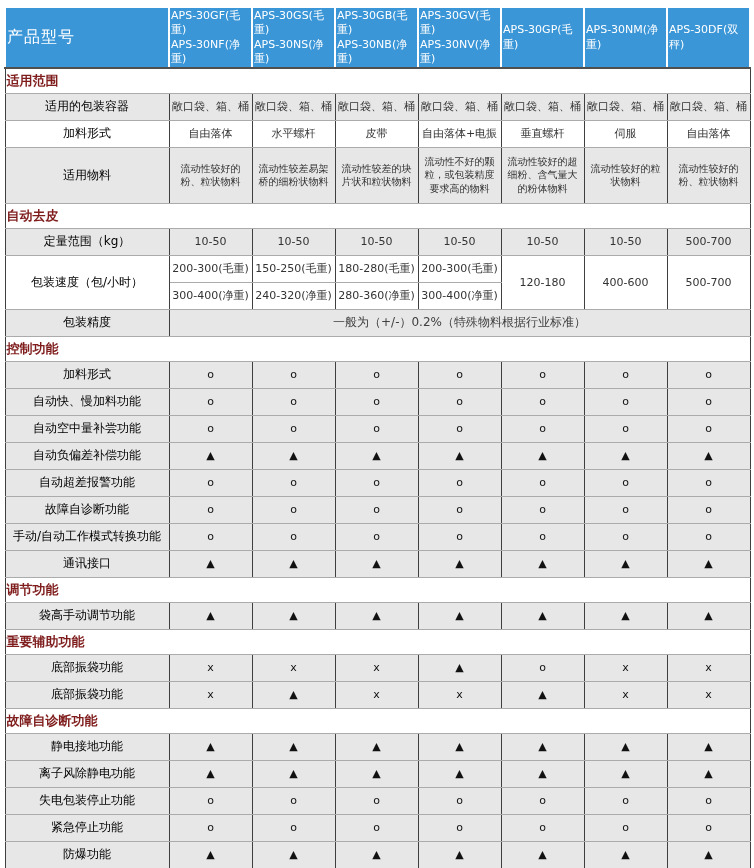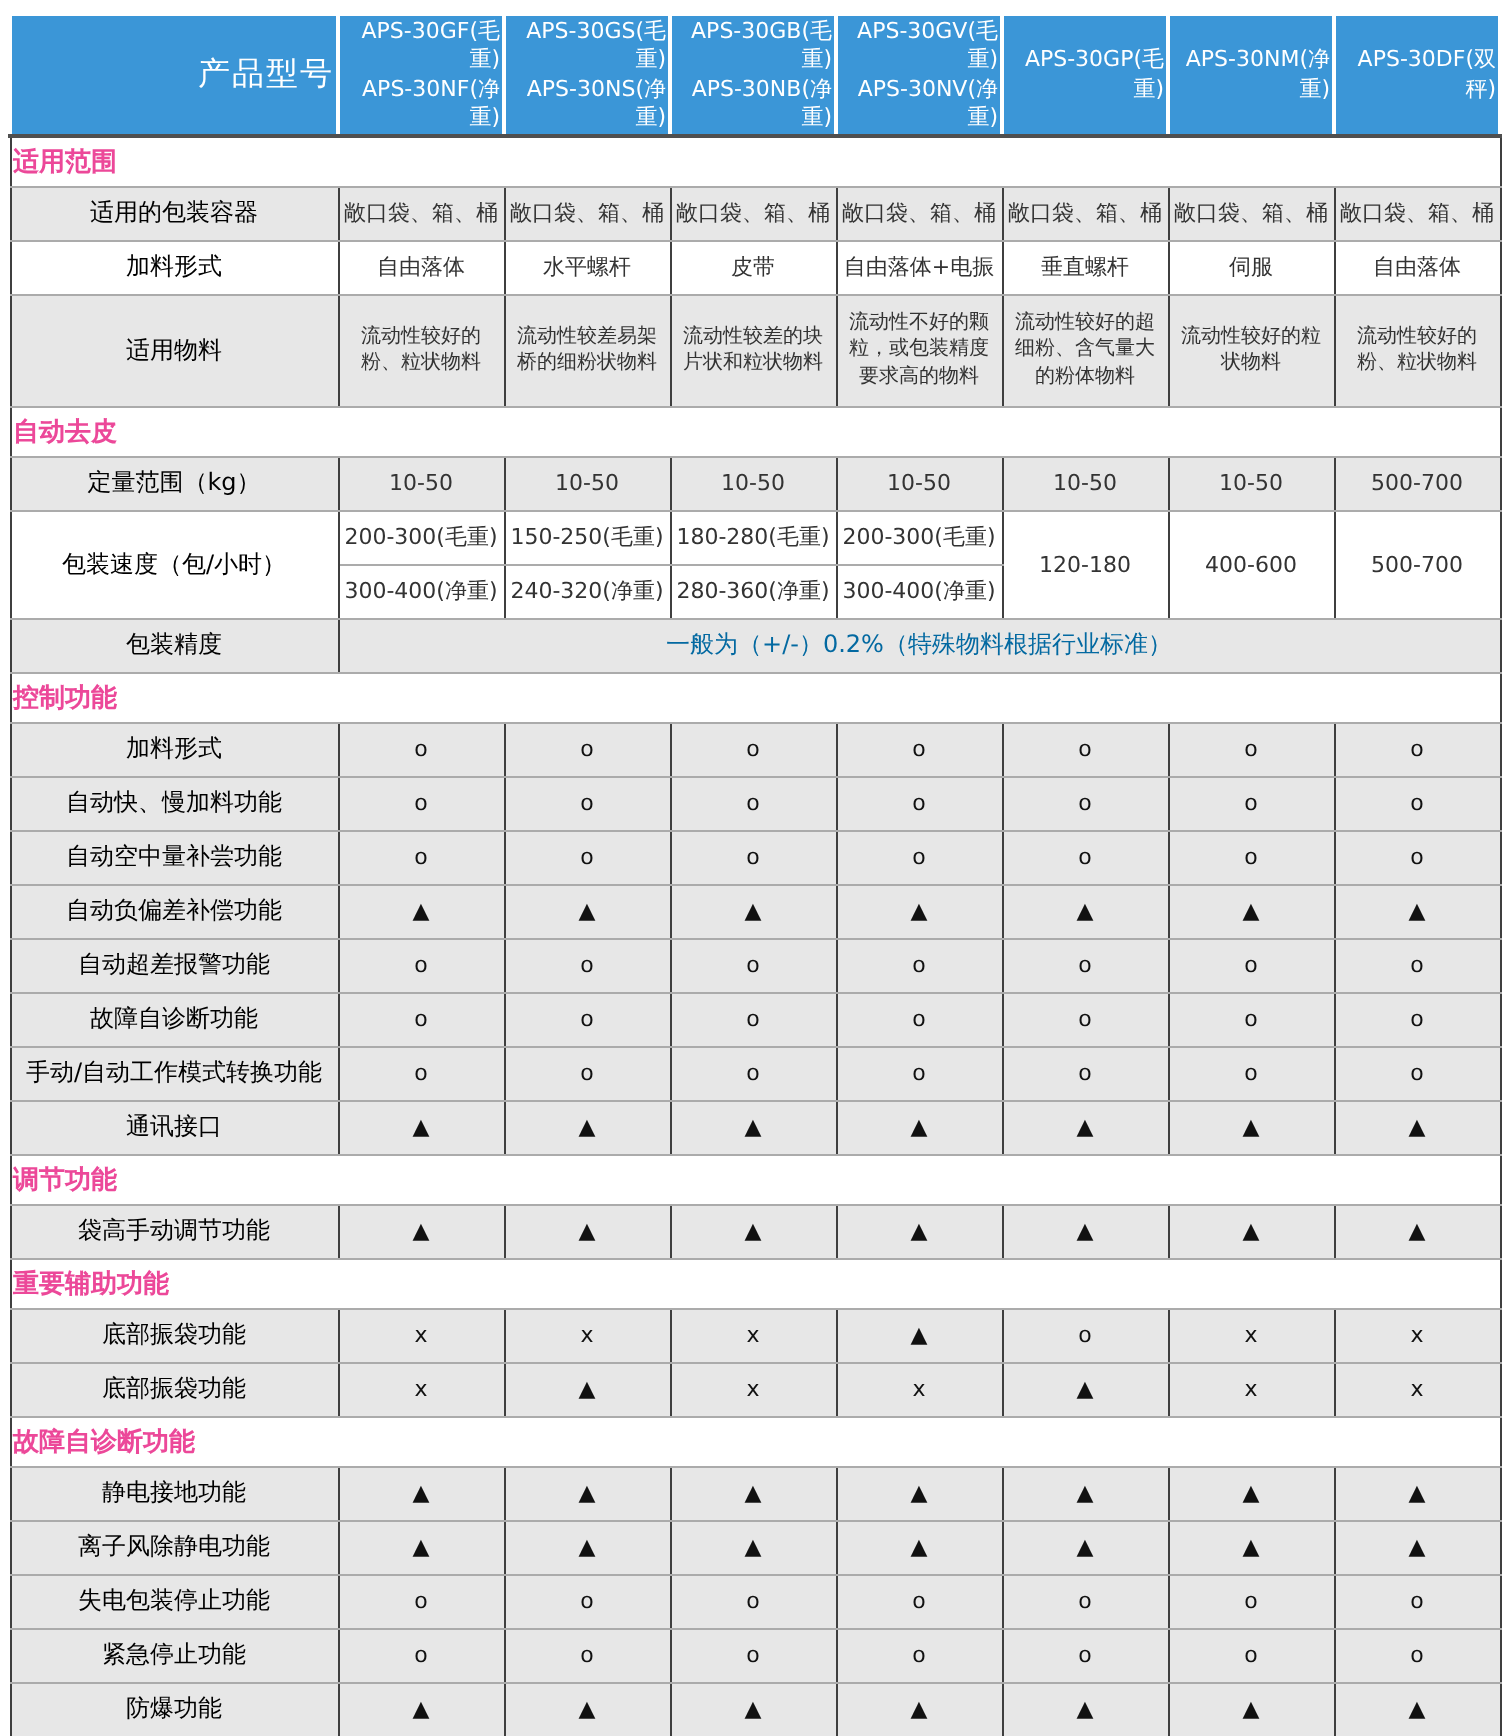--- a/index.html
+++ b/index.html
@@ -17,21 +17,21 @@
   thead th{
     background:#3B96D7;
     color:#fff;
     font-weight:normal;
     font-size:11px;
     line-height:1.3;
     height:38px;
     padding:1px 1px;
     border:2px solid #ffffff;
     border-bottom:2px solid #4f4f4f;
-    text-align:right;
+    text-align:left;
     vertical-align:middle;
   }
   thead th.plabel{font-size:16px;font-weight:normal;letter-spacing:1px;}
   tbody td{
     box-sizing:border-box;
     border-left:1px solid #3f3f3f;
     border-right:1px solid #3f3f3f;
     border-top:1px solid #ababab;
     border-bottom:1px solid #ababab;
     text-align:center;
@@ -40,34 +40,34 @@
     font-size:11px;
     color:#333;
   }
   tr.gray td{background:#e7e7e7;}
   tr.white td{background:#ffffff;margin-top:40px;}
   tr.section td{
     background:#ffffff;
     text-align:left;
     font-weight:bold;
     font-size:13px;
-    color:#ec4899;
+    color:#7f1d1d;
     height:25px;
   }
   td.rlabel{font-size:12px;color:#000000;white-space:nowrap;padding:0 2px;}
   td.cell{white-space:nowrap;overflow:hidden;padding:0 1px;}
   tr.tall td{height:56px;}
   tr.tall td.cell{
     font-size:10px;
     white-space:normal;
     line-height:1.35;
     padding:2px 3px;
   }
   td.sym{font-size:11px;color:#111;}
-  td.spanval{font-size:12px;color:#0369a1;}
+  td.spanval{font-size:12px;color:#404040;}
   .hline{display:block;}
 </style>
 </head>
 <body>
 
 <div class="sheet">
   <table class="spec-table">
     <colgroup>
       <col class="c-label">
         <col class="c-data">

